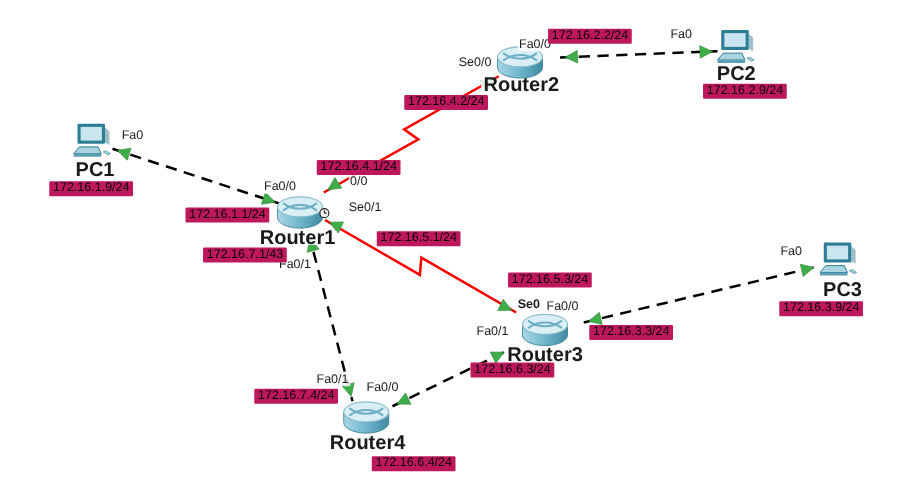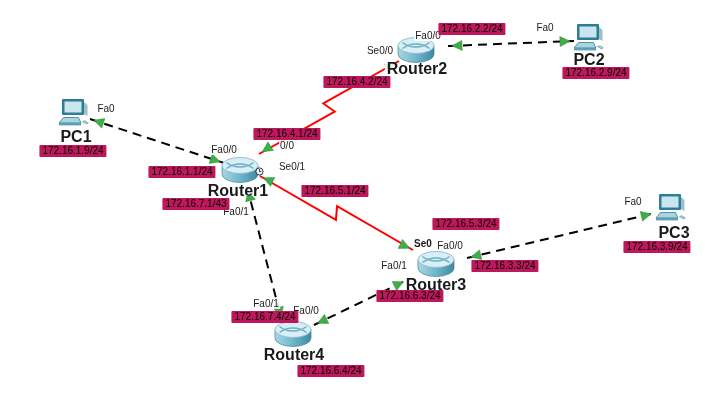--- a/index.html
+++ b/index.html
@@ -151,20 +151,20 @@
     <span class="iface-label" style="left: 266px; top: 298px;">Fa0/1</span>
     <span class="iface-label" style="left: 306px; top: 305px;">Fa0/0</span>
     <span class="iface-label" style="left: 633px; top: 196px;">Fa0</span>
     <span class="ip-label" style="left: 73px; top: 145px;">172.16.1.9/24</span>
     <span class="ip-label" style="left: 182px; top: 166px;">172.16.1.1/24</span>
     <span class="ip-label" style="left: 472px; top: 23px;">172.16.2.2/24</span>
     <span class="ip-label" style="left: 596px; top: 67px;">172.16.2.9/24</span>
     <span class="ip-label" style="left: 357px; top: 76px;">172.16.4.2/24</span>
     <span class="ip-label" style="left: 287px; top: 128px;">172.16.4.1/24</span>
     <span class="ip-label" style="left: 335px; top: 185px;">172.16.5.1/24</span>
-    <span class="ip-label" style="left: 466px; top: 218px;">172.16.5.3/24</span>
+    <span class="ip-label" style="left: 440px; top: 218px;">172.16.5.3/24</span>
     <span class="ip-label" style="left: 505px; top: 260px;">172.16.3.3/24</span>
     <span class="ip-label" style="left: 657px; top: 241px;">172.16.3.9/24</span>
     <span class="ip-label" style="left: 196px; top: 198px;">172.16.7.1/43</span>
-    <span class="ip-label" style="left: 237px; top: 311px; margin-left: 28px;">172.16.7.4/24</span>
+    <span class="ip-label" style="left: 237px; top: 311px;">172.16.7.4/24</span>
     <span class="ip-label" style="left: 410px; top: 290px;">172.16.6.3/24</span>
     <span class="ip-label" style="left: 331px; top: 365px;">172.16.6.4/24</span>
   </div>
 
 </body></html>

